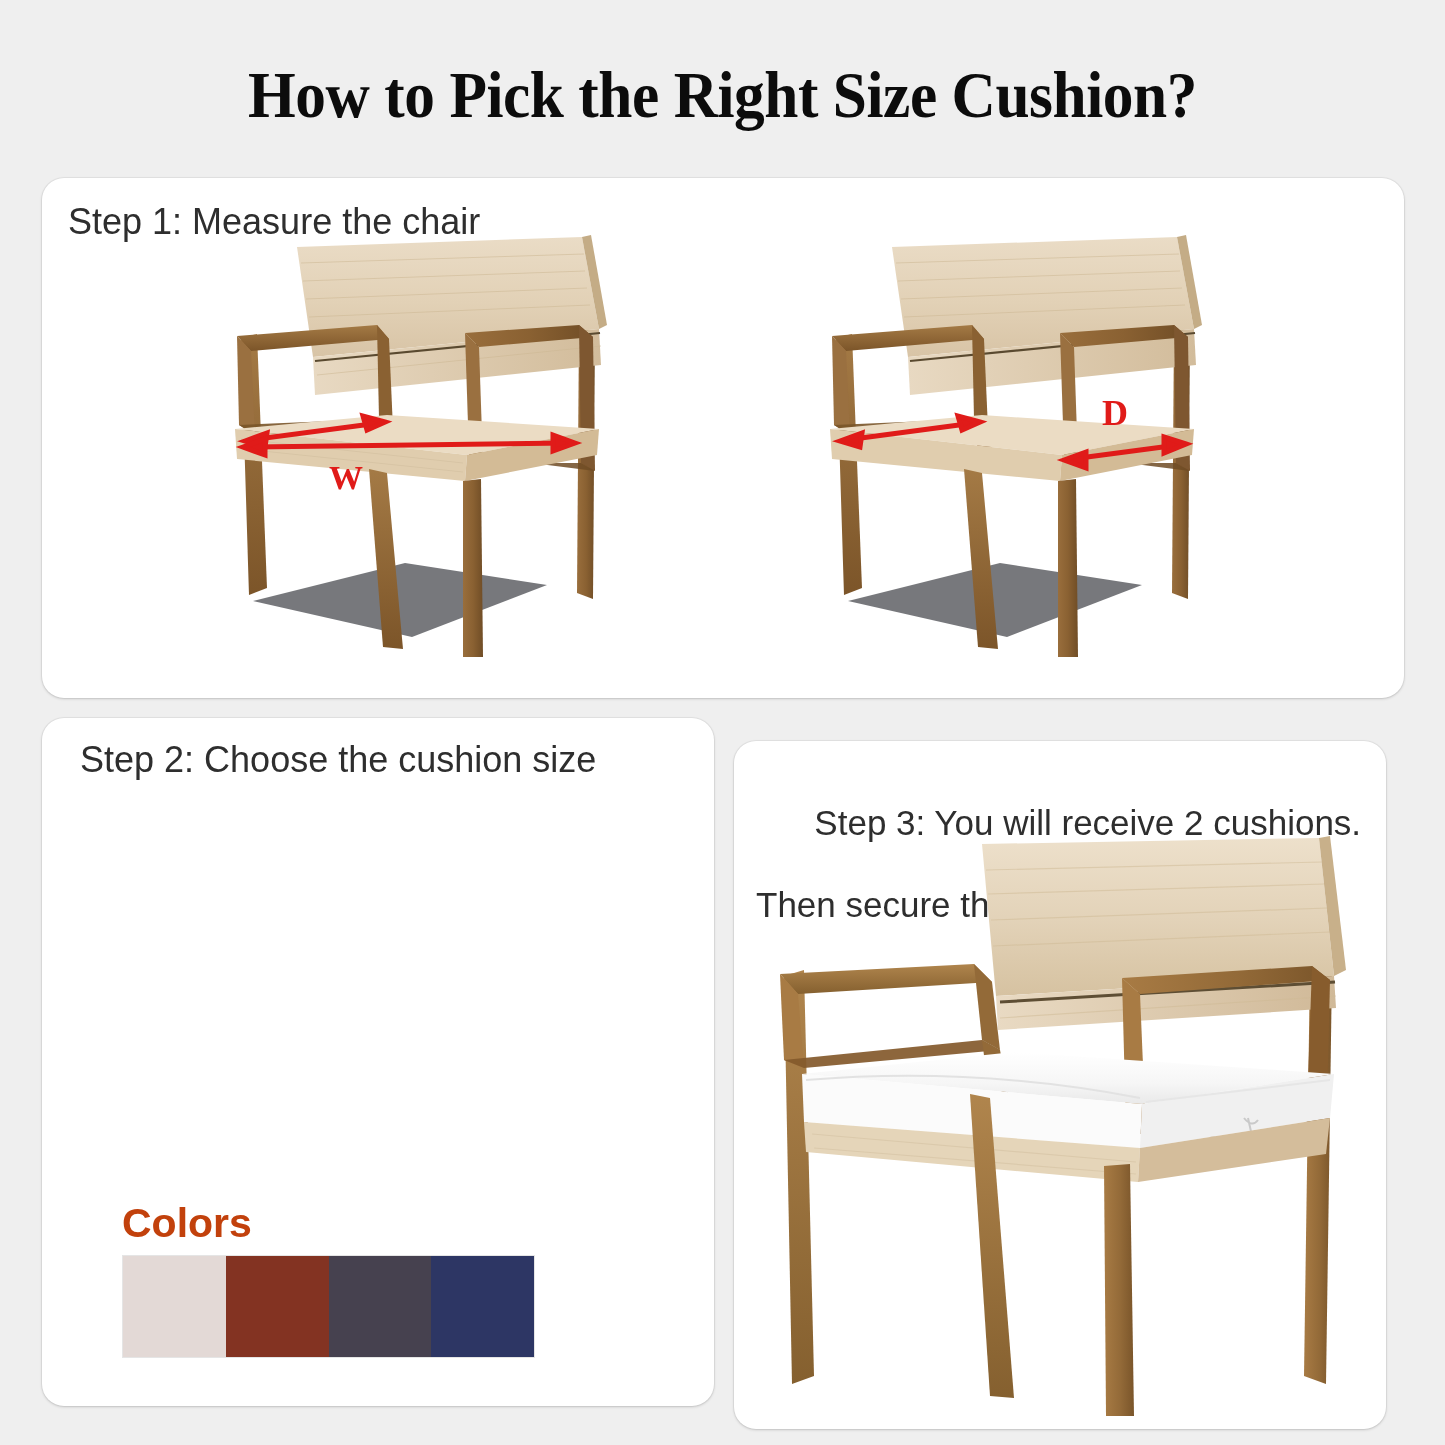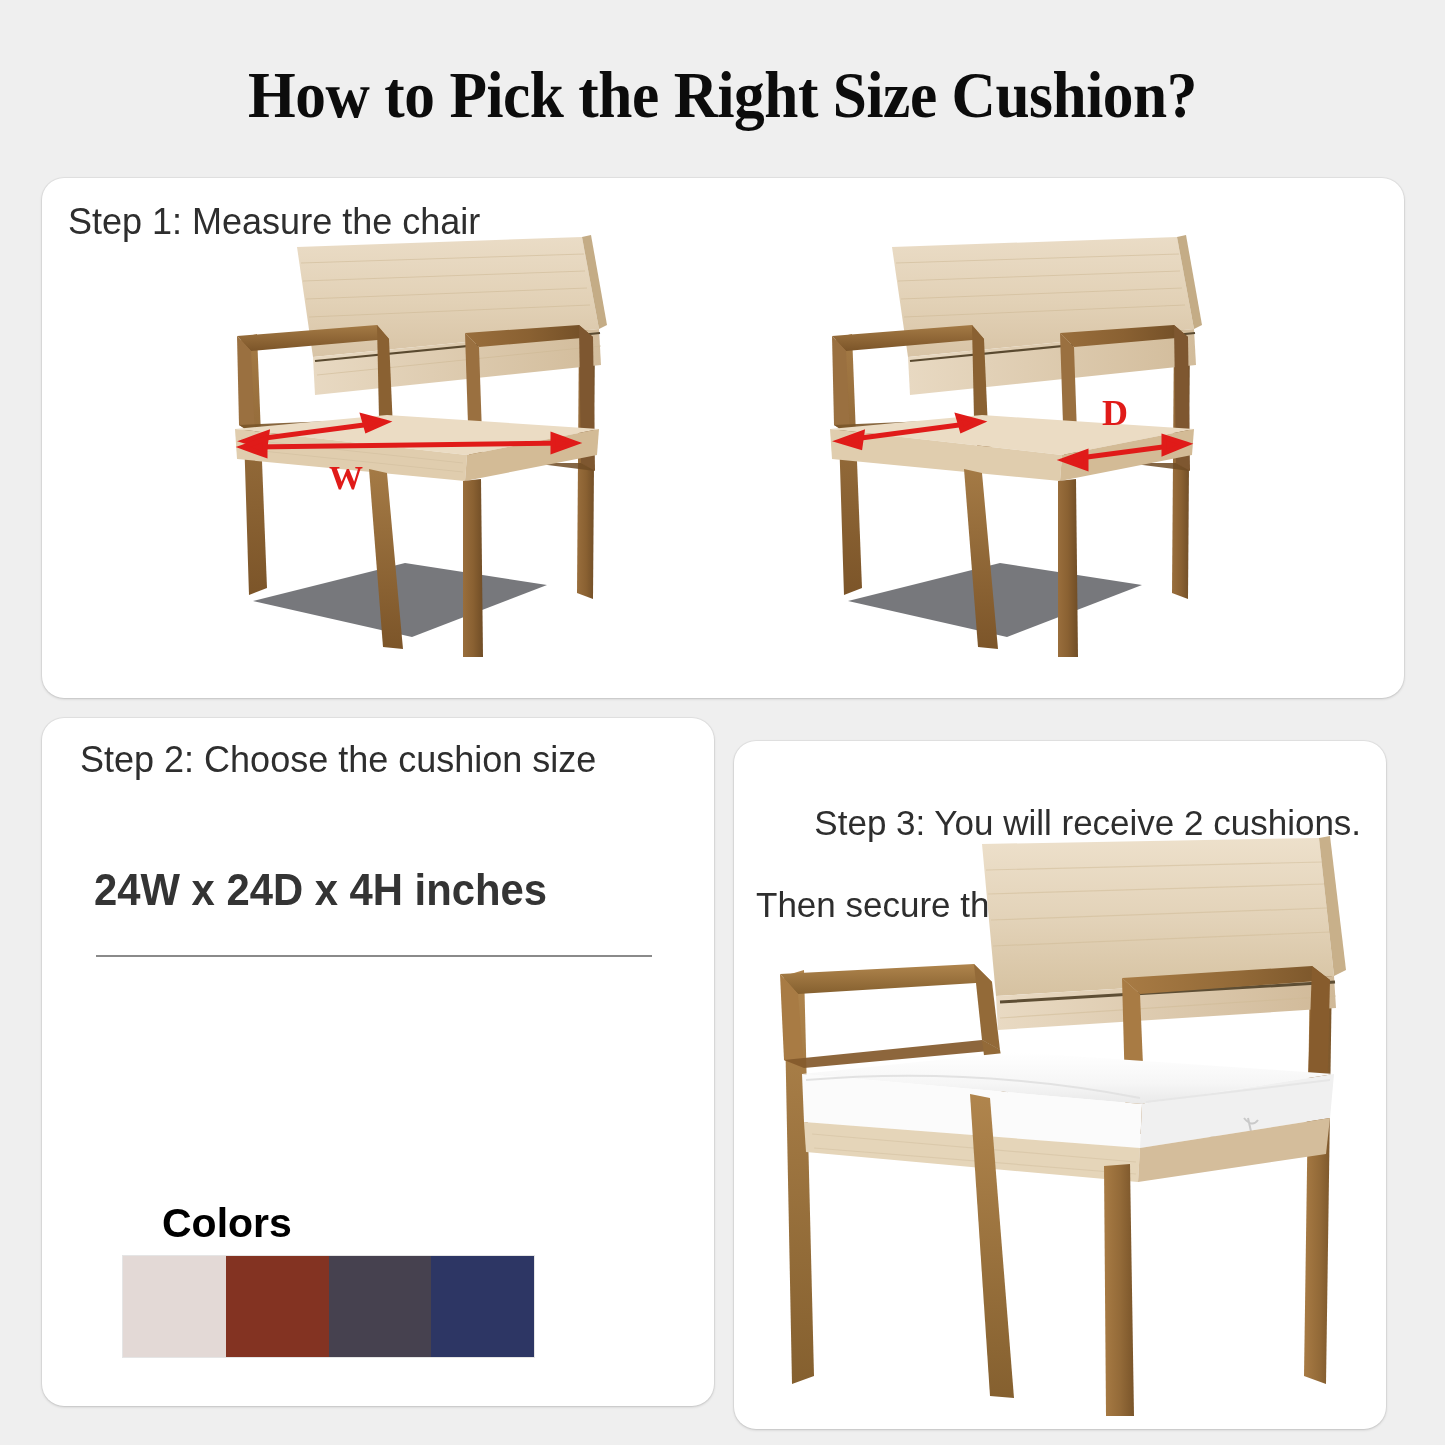--- a/index.html
+++ b/index.html
@@ -108,24 +108,23 @@
     position: absolute;
     left: 80px;
     top: 482px;
     width: 420px;
   }
   .colors-title {
     font-family: "Liberation Sans", sans-serif;
     font-weight: bold;
     font-size: 41px;
     line-height: 46px;
-    color: #000000;
+    color: #c2410c;
     margin-bottom: 9px;
     white-space: pre;
-    margin-left: 40px;
   }
   .swatch-strip {
     display: flex;
     width: 413px;
     height: 103px;
     border: 1px solid rgba(0,0,0,0.10);
     box-sizing: border-box;
   }
   .swatch { flex: 1 1 0; height: 100%; }
 </style>
@@ -256,24 +255,20 @@
         <polygon points="364,211 342,204 342,220"></polygon>
       </g>
       <text x="280" y="192" font-family="Liberation Serif, serif" font-size="36" font-weight="bold" fill="#E01B19">D</text>
     </svg>
   </div>
 
   <div class="panel" id="panel-step2">
     <div class="step-label">Step 2: Choose the cushion size</div>
 
     <div class="size-list">
-      <div class="size-row">
-        <div class="size-text">24W x 24D x 4H inches</div>
-        <div class="size-divider"></div>
-      </div>
     </div>
 
     <div class="colors-block">
       <div class="colors-title">Colors</div>
       <div class="swatch-strip">
         <div class="swatch" style="background:#E3D9D6;"></div>
         <div class="swatch" style="background:#833322;"></div>
         <div class="swatch" style="background:#46414F;"></div>
         <div class="swatch" style="background:#2D3664;"></div>
       </div>

